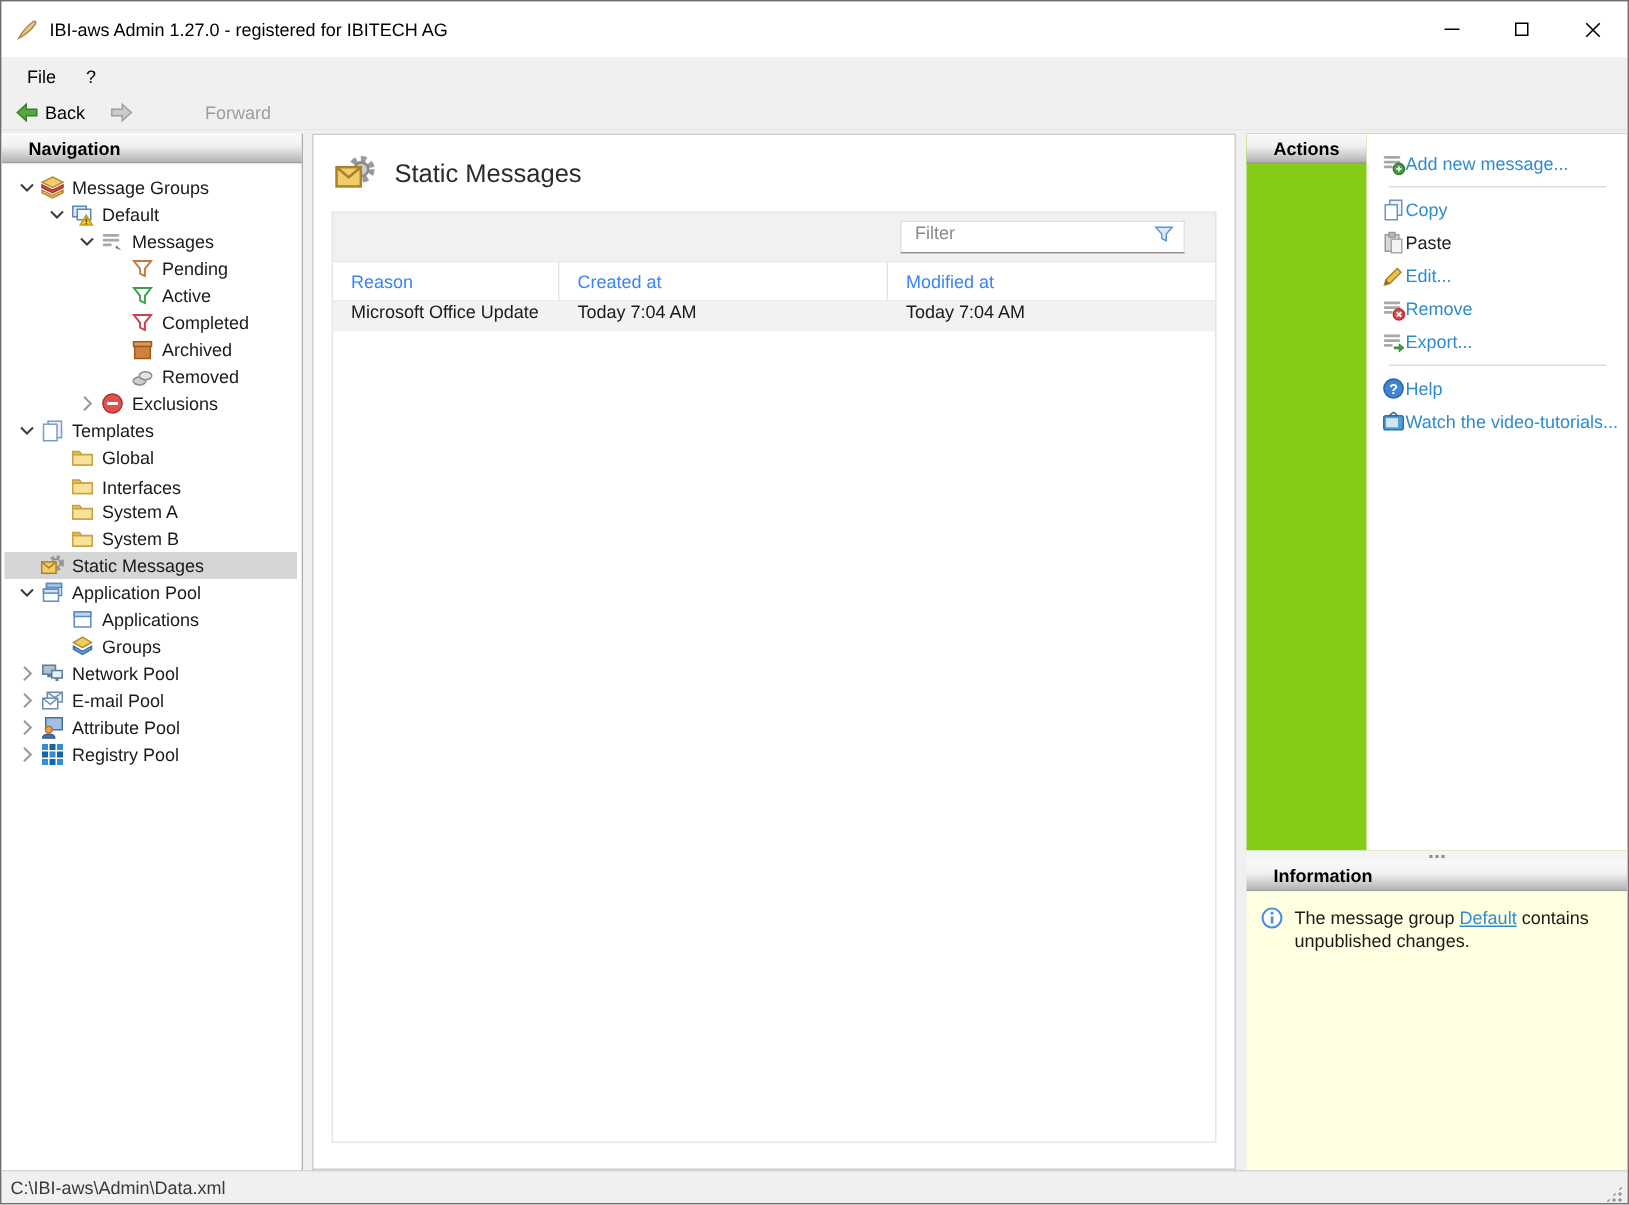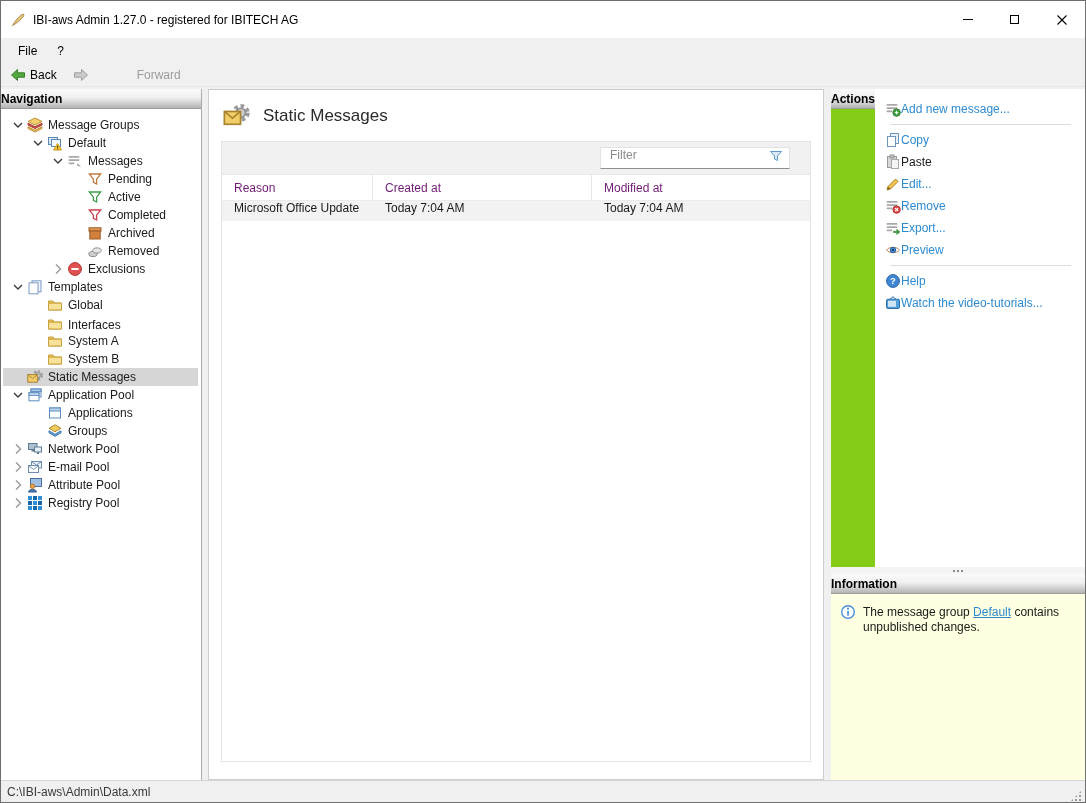--- a/index.html
+++ b/index.html
@@ -29,21 +29,21 @@
   .tool-btn { display:flex; align-items:center; gap:4px; padding:1px 4px; color:#000; }
   .tool-btn.disabled { color:#9d9d9d;gap:48px; }
   .tool-btn span[data-icon] { display:inline-flex; width:16px; height:16px; }
   
   .main { flex:1; display:flex; padding-top:2px; overflow:hidden; background:#f0f0f0; }
   .panel-header {
     height:20px; flex:0 0 auto;
     background:linear-gradient(#fafafa, #f0f0f0 45%, #b4b4b4);
     border-bottom:1px solid #9c9c9c;
     font-weight:bold; color:#000;
-    display:flex; align-items:center; padding:0 0;
+    display:flex; align-items:center; padding:0 18px;
   }
   
   .nav-panel { width:201px; flex:0 0 auto; background:#fff; border-right:1px solid #ababab; display:flex; flex-direction:column; }
   .tree { padding-top:7px; overflow:hidden; flex:1; background:#fff; }
   .tree-row { height:18px; display:flex; align-items:center; margin:0 3px 0 2px; white-space:nowrap; }
   .tree-row.selected { background:#d6d6d6; }
   .chev { width:18px; height:16px; display:inline-flex; align-items:center; justify-content:center; flex:0 0 auto; }
   .ticon16 { width:16px; height:16px; display:inline-flex; margin-right:5px; flex:0 0 auto; }
   .tlabel { color:#1a1a1a; }
   
@@ -51,21 +51,21 @@
   .content-title-row { height:51px; flex:0 0 auto; display:flex; align-items:center; padding-left:14px; gap:13px; }
   .big-icon { width:27px; height:27px; display:inline-flex; }
   .content-title { font-size:17px; color:#2b2b2b; }
   .table-wrap { margin:0 12px 17px 12px; flex:1; border:1px solid #e5e5e5; background:#fff; display:flex; flex-direction:column; overflow:hidden; }
   .filter-strip { height:33px; flex:0 0 auto; background:#f1f1f1; display:flex; align-items:center; justify-content:flex-end; padding-right:20px; border-bottom:1px solid #e9e9e9; }
   .filter-box { width:190px; height:22px; background:#fff; border:1px solid #e2e2e2; border-bottom:1px solid #8f8f8f; display:flex; align-items:flex-start;margin-left:40px; }
   .filter-box input { border:none; outline:none; flex:1; min-width:0; padding:0 0 0 9px; font:12px "Liberation Sans", sans-serif; color:#333; background:transparent; }
   .filter-box input::placeholder { color:#8a8a8a; }
   .filter-box span[data-icon] { width:16px; height:16px; display:inline-flex; margin-right:5px; }
   .thead { display:flex; height:26px; flex:0 0 auto; align-items:stretch; border-bottom:1px solid #ebebeb; background:#fff; }
-  .th { display:flex; align-items:center; padding-left:12px; border-right:1px solid #e6e6e6; color:#701a75; }
+  .th { display:flex; align-items:center; padding-left:12px; border-right:1px solid #e6e6e6; color:#3b82f6; }
   .th:last-child { border-right:none; }
   .trow { display:flex; height:21px; flex:0 0 auto; align-items:flex-start; background:#f2f2f2; border-bottom:1px solid #fff; }
   .td { padding-left:12px; color:#1a1a1a; overflow:hidden; white-space:nowrap; }
   .empty-rest { flex:1; background:#fff; }
   
   .right-col { width:254px; flex:0 0 auto; display:flex; flex-direction:column; }
   .actions-panel { flex:1; display:flex; background:#84cc16; overflow:hidden; }
   .actions-body { flex:1; padding:9px 4px 0 10px; background:#fff; overflow:hidden; }
   .action-row { height:22px; display:flex; align-items:center; gap:0; cursor:default; }
   .action-row .alabel { color:var(--link, #2e8bd0); }
@@ -530,30 +530,20 @@
               <span data-icon="export-icon">
                 <svg width="16" height="16" viewBox="0 0 16 16" xmlns="http://www.w3.org/2000/svg">
                   <rect x="1.5" y="3" width="11" height="1.8" rx="0.9" fill="#a8a8a8"></rect>
                   <rect x="1.5" y="6.2" width="11" height="1.8" rx="0.9" fill="#a8a8a8"></rect>
                   <rect x="1.5" y="9.4" width="6" height="1.8" rx="0.9" fill="#a8a8a8"></rect>
                   <path d="M8.5 11.3 H11.8 V9.3 L15 11.9 L11.8 14.5 V12.5 H8.5 Z" fill="#45a049" stroke="#2e7d32" stroke-width="0.6"></path>
                 </svg>
               </span>
               <span class="alabel">Export...</span>
             </div>
-            <div class="action-row">
-              <span data-icon="preview-icon">
-                <svg width="16" height="16" viewBox="0 0 16 16" xmlns="http://www.w3.org/2000/svg">
-                  <path d="M1.5 8 C4 4.4 12 4.4 14.5 8 C12 11.6 4 11.6 1.5 8 Z" fill="#fff" stroke="#b5875a"></path>
-                  <circle cx="8" cy="8" r="2.7" fill="#4a90d9" stroke="#2a62a8"></circle>
-                  <circle cx="8" cy="8" r="1.1" fill="#0c2d52"></circle>
-                </svg>
-              </span>
-              <span class="alabel">Preview</span>
-            </div>
             <div class="action-sep"></div>
             <div class="action-row">
               <span data-icon="help-icon">
                 <svg width="16" height="16" viewBox="0 0 16 16" xmlns="http://www.w3.org/2000/svg">
                   <circle cx="8" cy="8" r="6.4" fill="#3f86d2" stroke="#2a62a8"></circle>
                   <text x="8" y="11.4" text-anchor="middle" font-size="9.5" font-weight="bold" fill="#fff" font-family="Liberation Sans, sans-serif">?</text>
                 </svg>
               </span>
               <span class="alabel">Help</span>
             </div>

